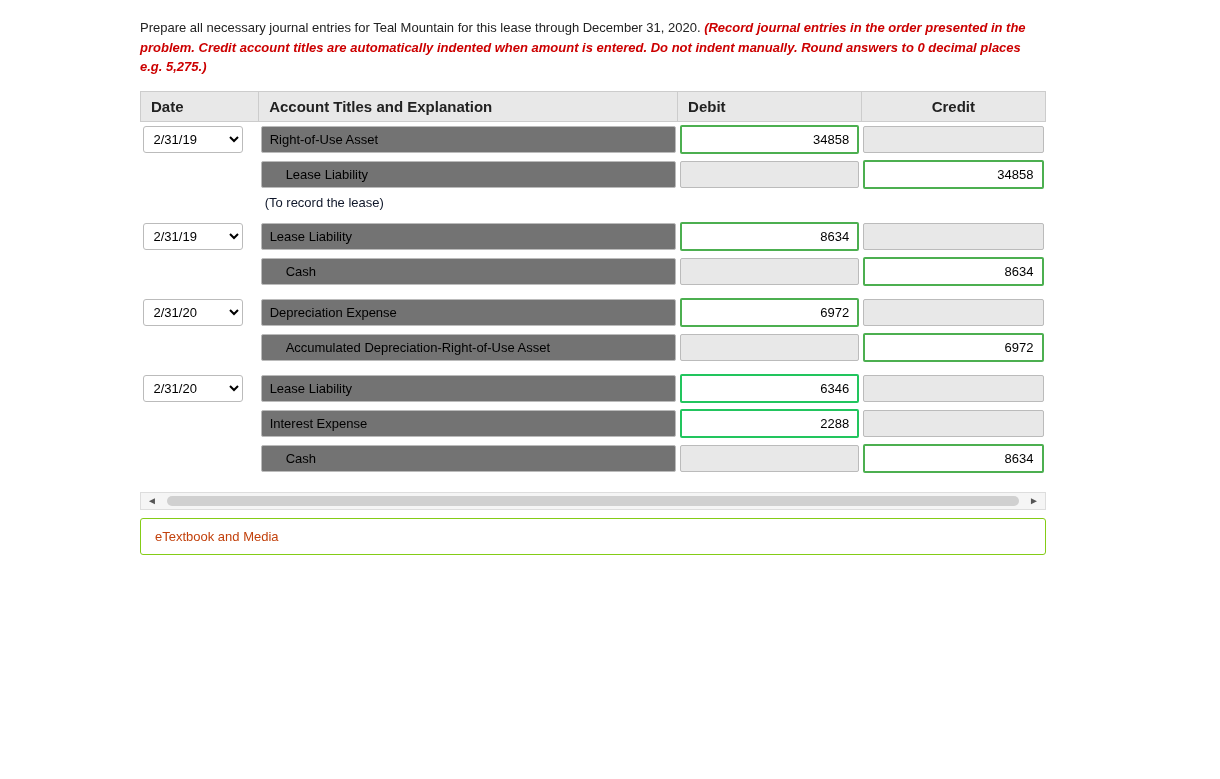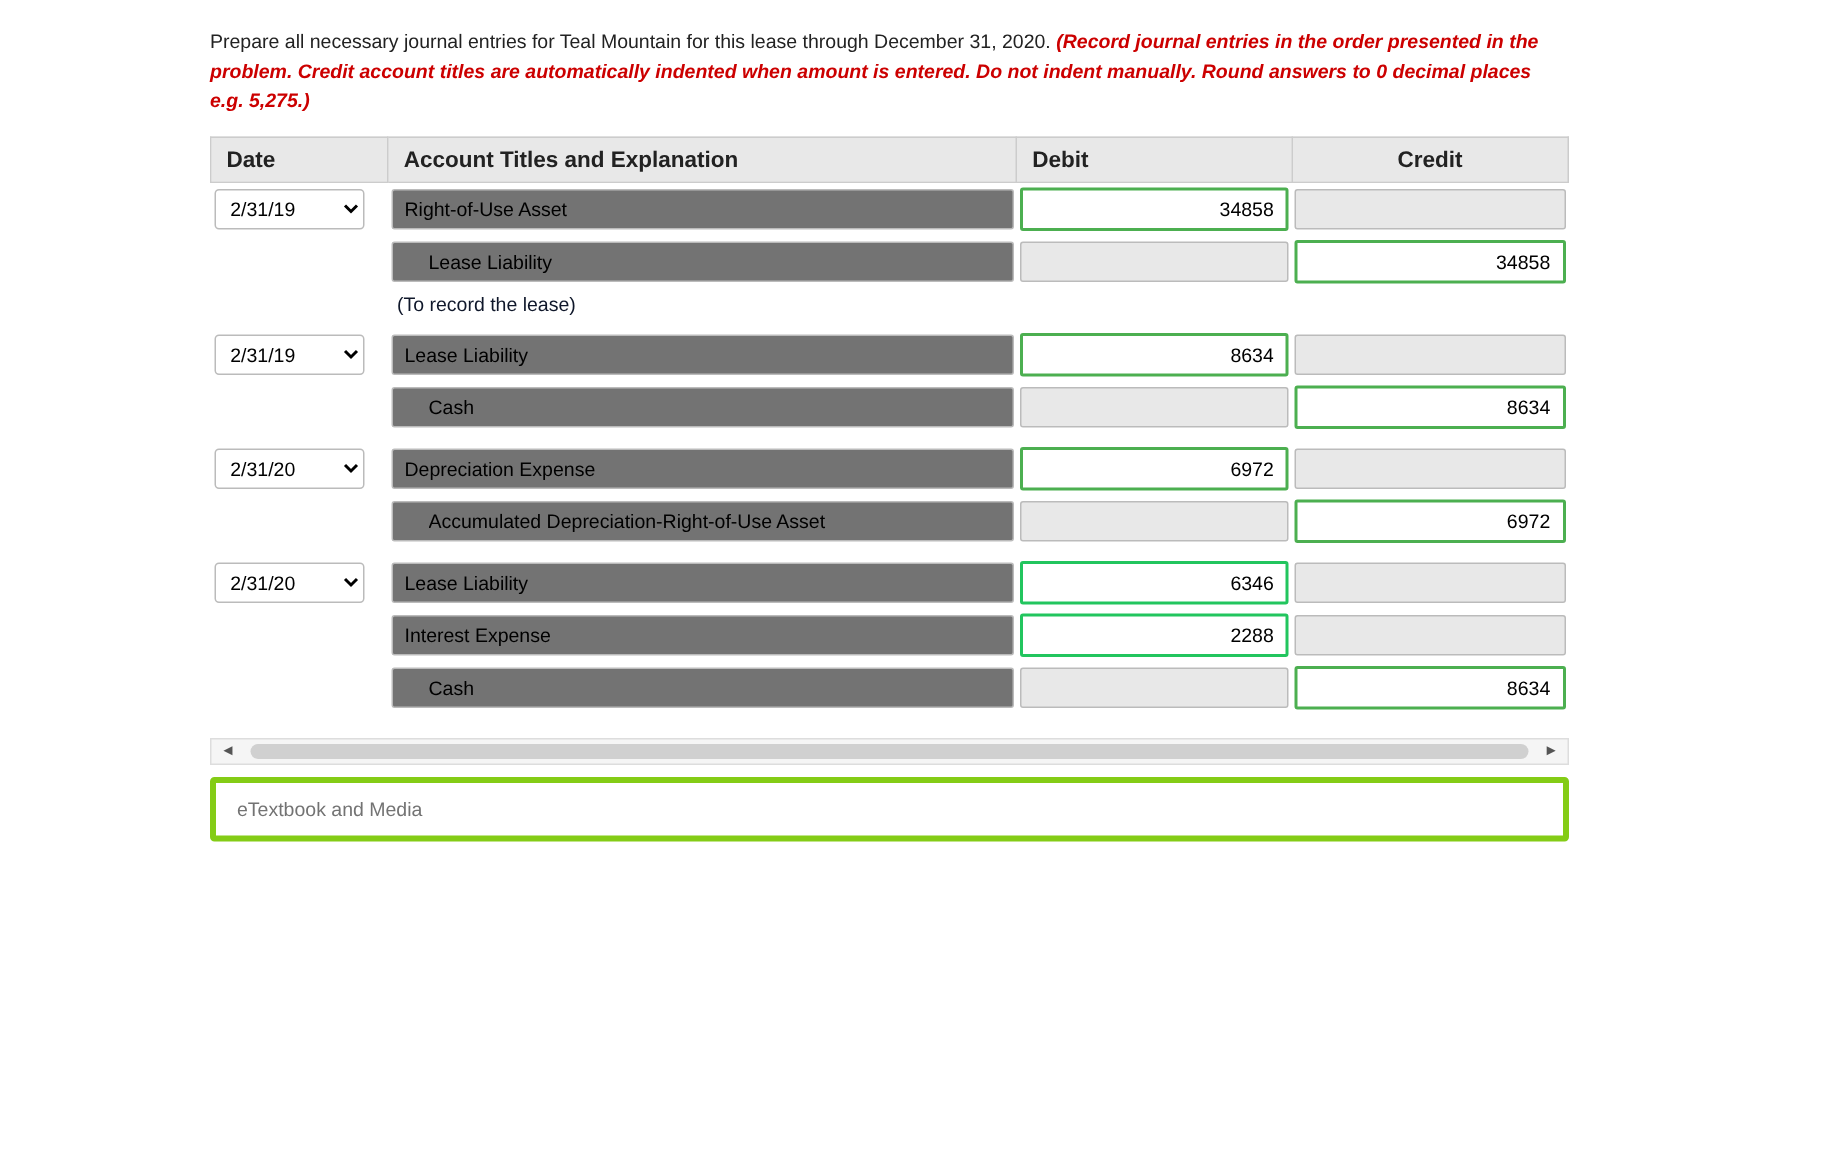--- a/index.html
+++ b/index.html
@@ -58,25 +58,25 @@
 
     .note-row td { padding: 2px 2px 8px 2px; font-size: 13px; color: #0f172a; }
     .note-text { padding-left: 4px; }
 
     .scrollbar-row { margin-top: 10px; display: flex; align-items: center; background: #f5f5f5; border: 1px solid #ddd; height: 18px; }
     .scrollbar-track { flex: 1; height: 10px; background: #d0d0d0; border-radius: 5px; margin: 0 4px; }
     .scroll-arrow { font-size: 10px; padding: 0 6px; cursor: pointer; color: #555; }
 
     .etextbook-bar {
       margin-top: 8px;
-      border: 4px solid #84cc16;
+      border: 1px solid #84cc16;
       border-radius: 3px;
       padding: 10px 14px;
       font-size: 13px;
-      color: #737373;
+      color: #c2410c;
       background: #fff;
     }
 
     
     .entry-spacer { height: 4px; }
     .col-debit-cell { width: 200px; }
     .col-credit-cell { width: 200px; }
     .col-account-cell { padding-right: 4px; }
   </style>
 </head>

